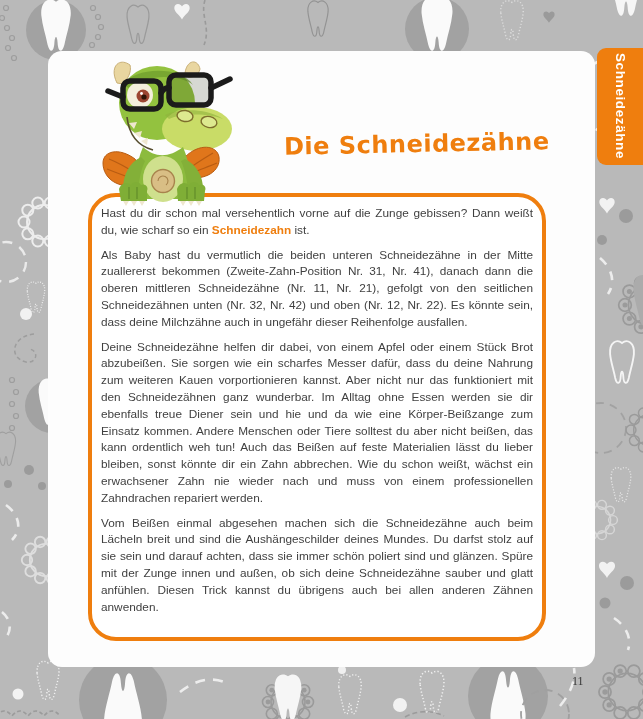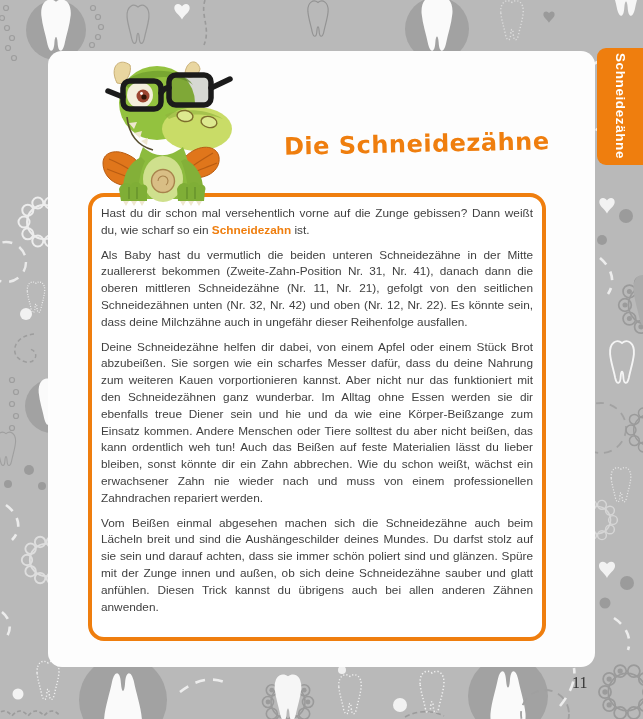--- a/index.html
+++ b/index.html
@@ -10,34 +10,34 @@
   }
   *{margin:0;padding:0;box-sizing:border-box;}
   body{width:643px;height:719px;overflow:hidden;font-family:"Liberation Sans",sans-serif;}
   .page{position:relative;width:643px;height:719px;background:var(--bg);overflow:hidden;}
   .bg-pattern{position:absolute;left:0;top:0;z-index:0;}
   .card{position:absolute;left:48px;top:51px;width:547px;height:616px;background:#FDFDFD;border-radius:14px;z-index:1;}
   .title{position:absolute;left:284px;top:130px;z-index:2;color:var(--orange);
          font-family:"DejaVu Sans",sans-serif;font-weight:bold;font-size:24px;
          letter-spacing:0.5px;transform:rotate(-1.2deg);white-space:nowrap;}
   .textbox{position:absolute;left:88px;top:193px;width:458px;height:448px;z-index:2;
-           background:#FFFFFF;border:4px solid var(--orange);border-radius:16px;
+           background:#FFFFFF;border:4px solid var(--orange);border-radius:28px;
            padding:8px 9px;overflow:hidden;}
   .textbox p{font-size:11.8px;line-height:16.8px;text-align:justify;color:var(--ink);
              margin:0 0 8px 0;hyphens:auto;-webkit-hyphens:auto;}
   .hl{color:var(--orange);font-weight:bold;}
   .dragon-wrap{position:absolute;left:85px;top:57px;width:152px;height:149px;z-index:3;}
   .chapter-tab{position:absolute;left:597px;top:48px;width:46px;height:117px;z-index:2;
                background:var(--orange);border-radius:9px 0 0 9px;
                display:flex;align-items:center;justify-content:center;}
   .chapter-tab span{writing-mode:vertical-rl;text-orientation:mixed;color:#FFFFFF;
                     font-weight:bold;font-size:13.5px;letter-spacing:0.6px;
                     font-family:"Liberation Sans",sans-serif;}
   .pagenum{position:absolute;left:572px;top:674px;z-index:2;color:#383838;
-           font-family:"Liberation Serif",serif;font-size:16px;}
+           font-family:"Liberation Serif",serif;font-size:12px;}
 </style>
 </head>
 <body>
 
 <div class="page">
 
   <svg class="bg-pattern" width="643" height="719" viewBox="0 0 643 719">
     <defs>
       <path id="tooth" d="M -14,-14 C -15,-28 -6,-32 0,-27 C 6,-32 15,-28 14,-14 C 13,-4 10,4 8,14 C 6,22 2,22 1.5,12 C 1,5 -1,5 -1.5,12 C -2,22 -6,22 -8,14 C -10,4 -13,-4 -14,-14 Z"></path>
       <path id="heart" d="M0,6 C-1.8,2 -7,-0.5 -7,-4.5 C-7,-8 -3.5,-9 -1.2,-7.2 C-0.4,-6.6 0,-6 0,-6 C0,-6 0.4,-6.6 1.2,-7.2 C3.5,-9 7,-8 7,-4.5 C7,-0.5 1.8,2 0,6 Z"></path>

